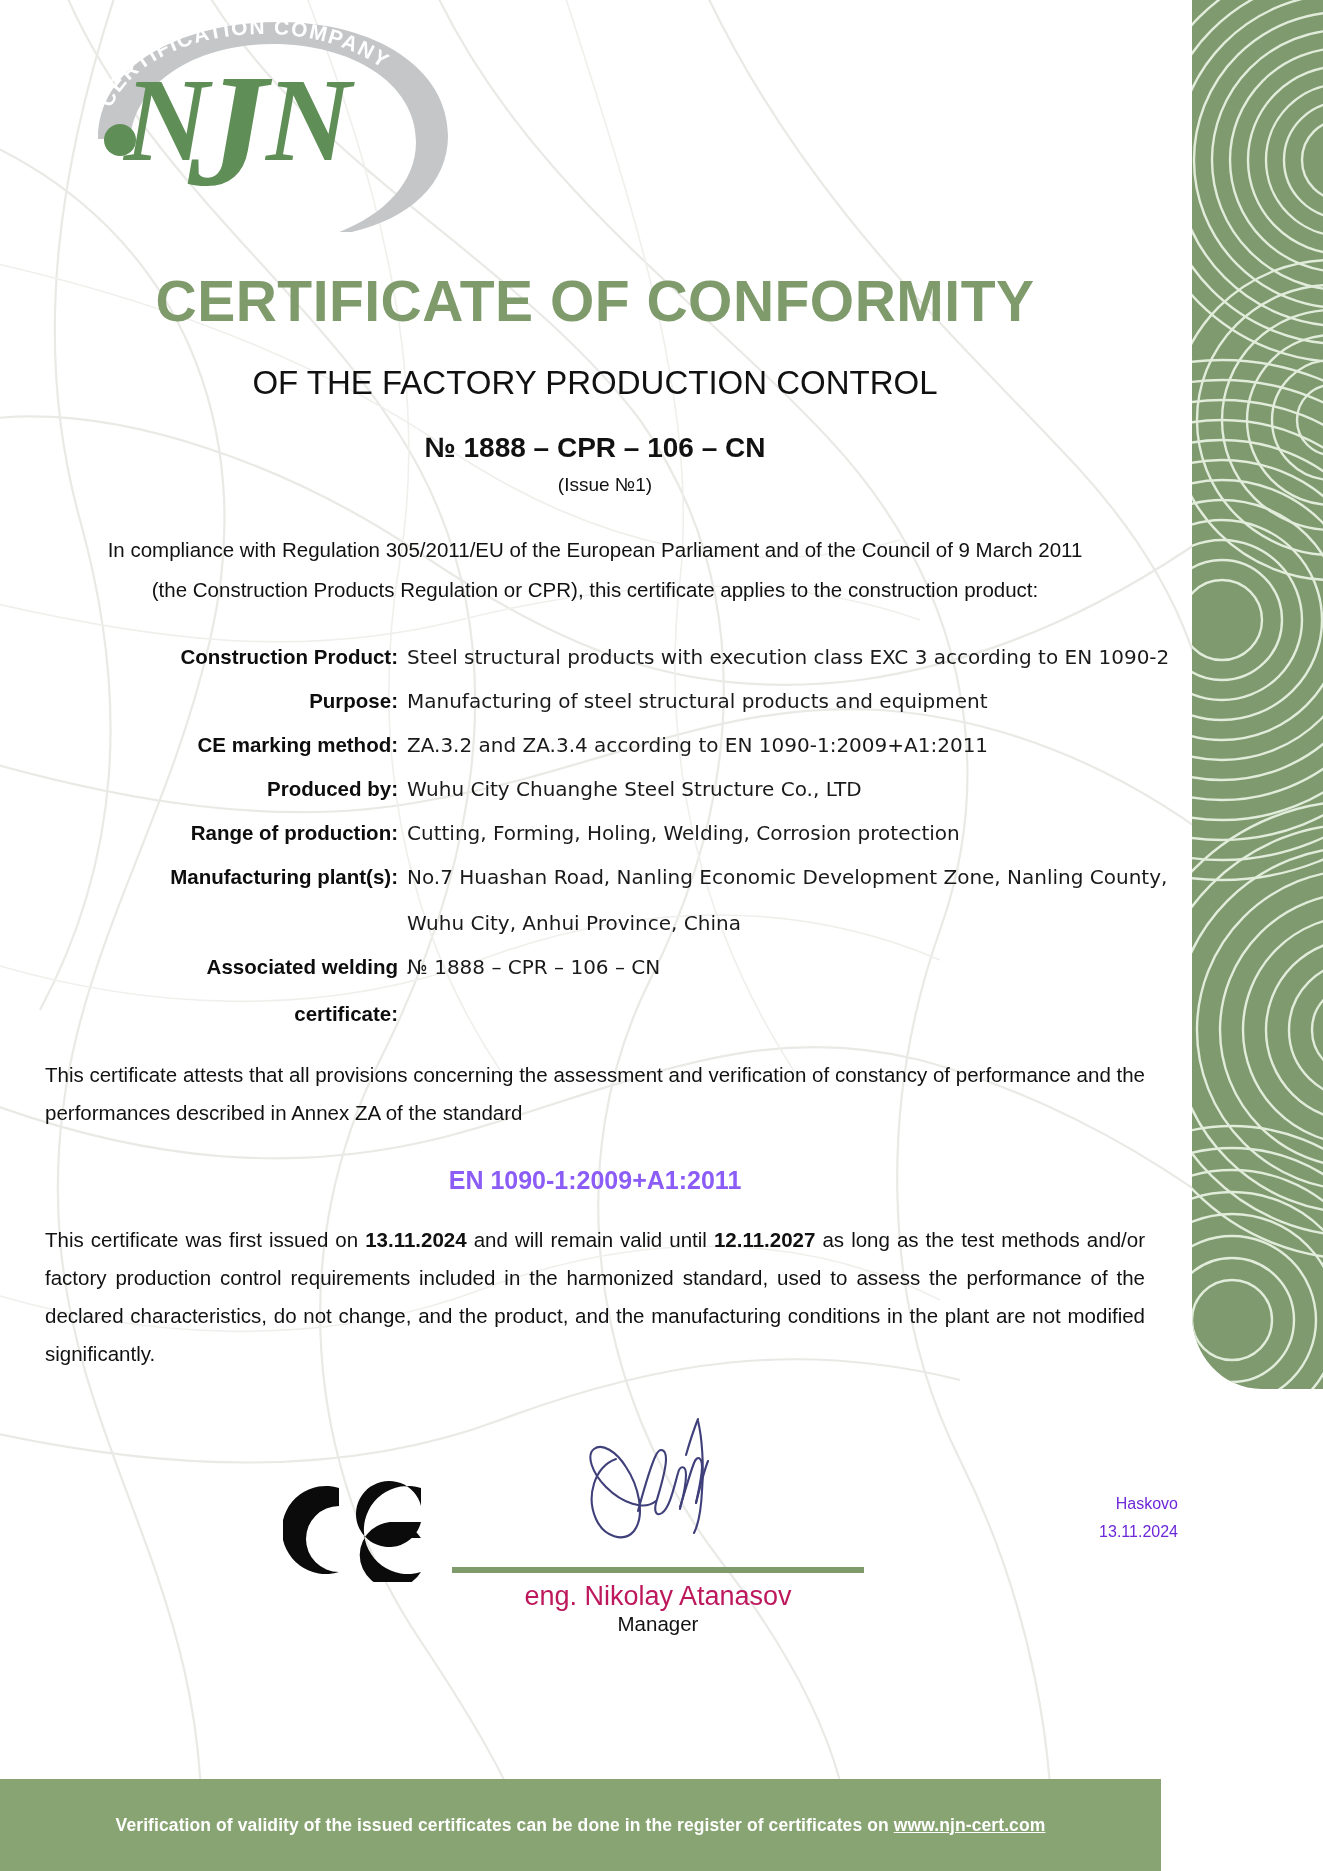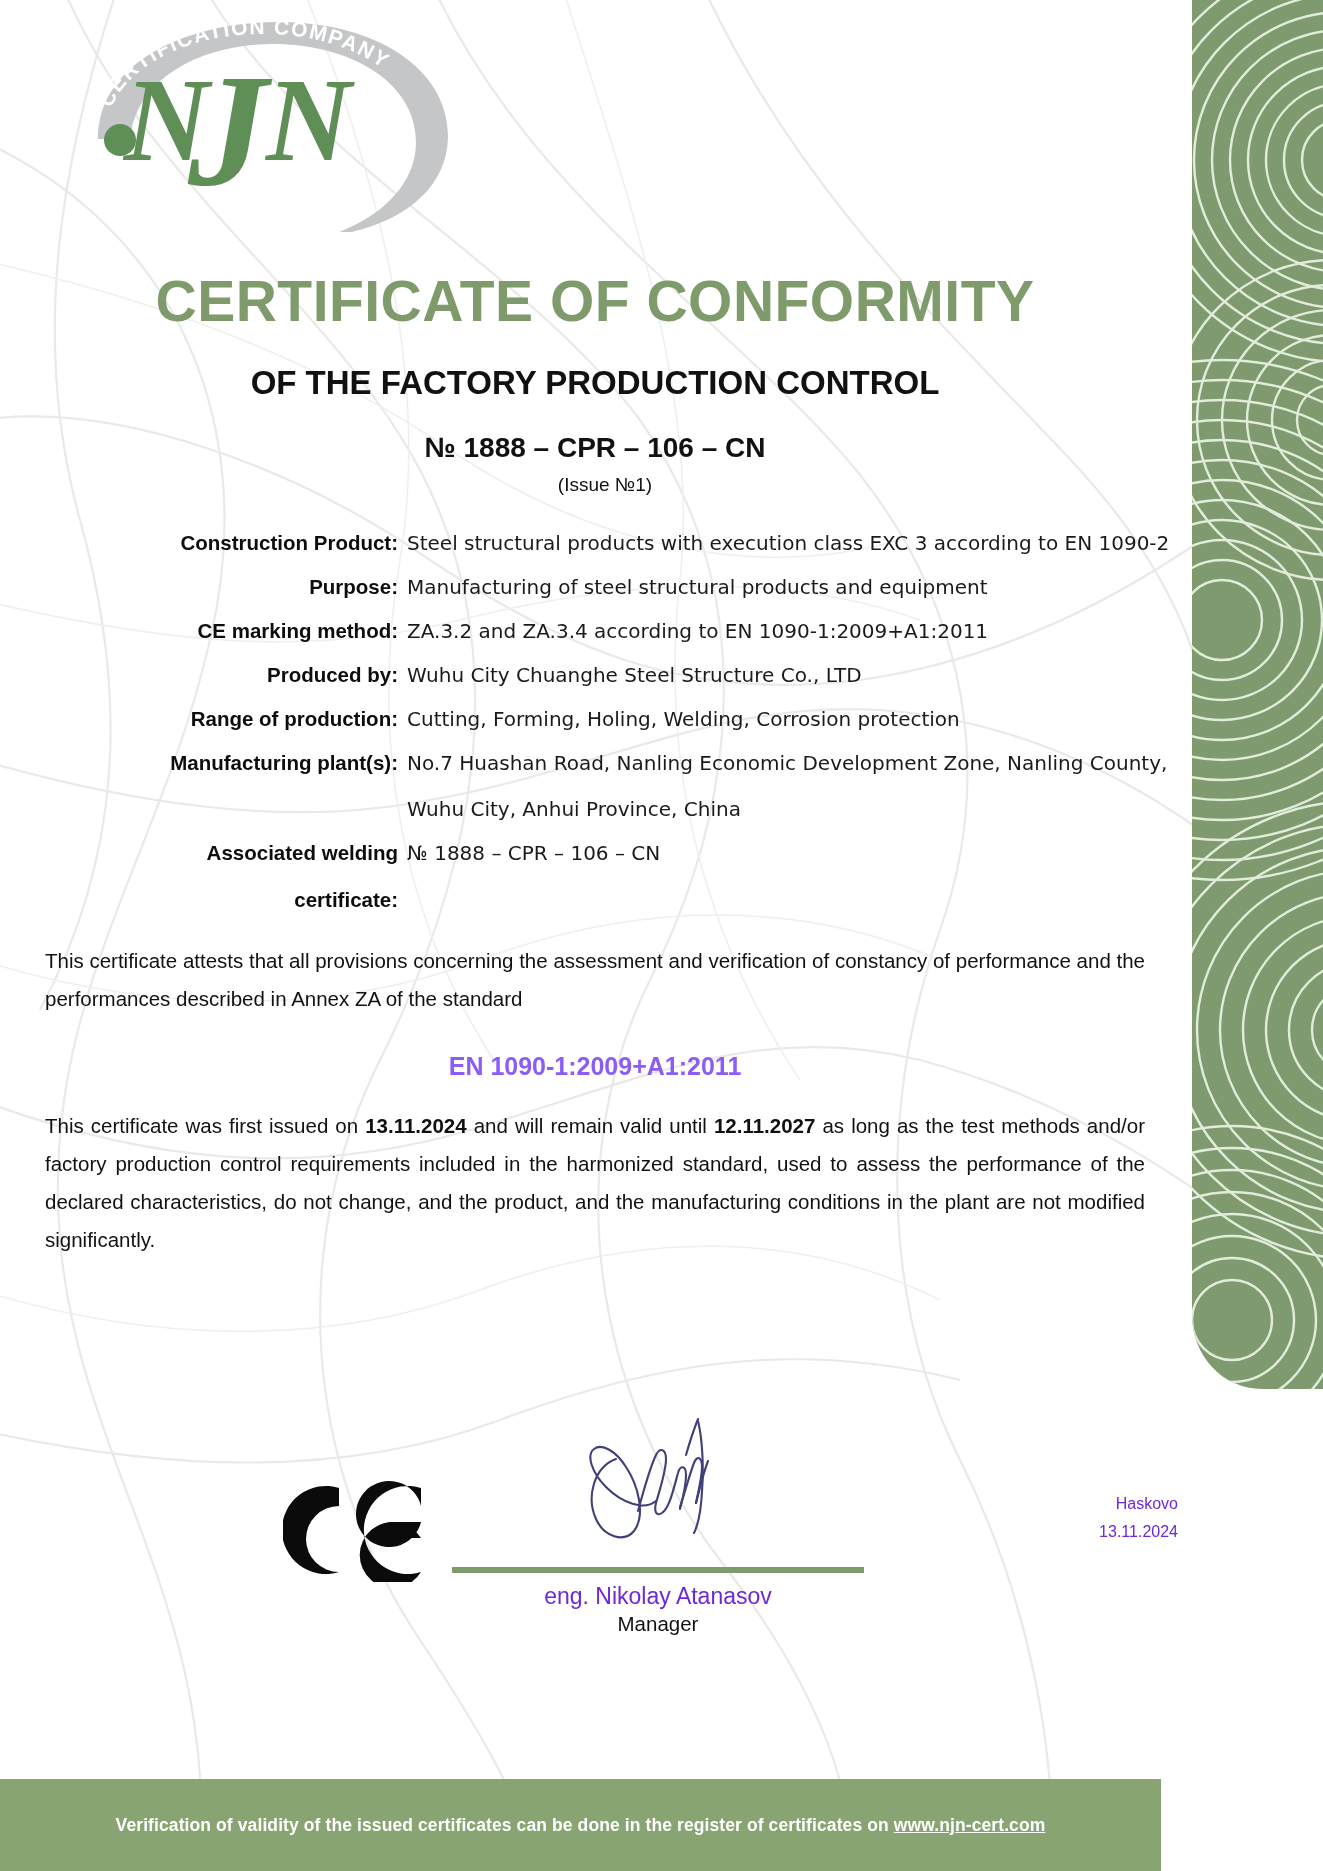--- a/index.html
+++ b/index.html
@@ -67,21 +67,21 @@
     font-size: 57px;
     font-weight: bold;
     letter-spacing: 0.5px;
     margin-top: 268px;
     font-family: "Liberation Sans", sans-serif;
   }
   .sub-title {
     text-align: center;
     color: #111111;
     font-size: 33px;
-    font-weight: bold;
+    font-weight: normal;
     margin-top: 30px;
   }
   .cert-number {
     text-align: center;
     color: #111111;
     font-size: 28px;
     font-weight: bold;
     margin-top: 30px;
   }
   .issue-line {
@@ -181,22 +181,22 @@
     text-align: center;
   }
   .sig-img { height: 140px; margin-bottom: 0px; }
   .sig-line {
     width: 412px;
     height: 6px;
     background: #7f9b6c;
     margin: 8px auto 0 auto;
   }
   .sig-name {
-    font-size: 23px;
-    color: #6d28d9;
+    font-size: 27px;
+    color: #be185d;
     margin-top: 10px;
     line-height: 27px;
   }
   .sig-role {
     font-size: 20.5px;
     color: #111;
     line-height: 27px;
   }
   .place-date {
     position: absolute;
@@ -349,20 +349,24 @@
   <div class="content">
 
     <div class="main-title">CERTIFICATE OF CONFORMITY</div>
 
     <div class="sub-title">OF THE FACTORY PRODUCTION CONTROL</div>
 
     <div class="cert-number">№ 1888 – CPR – 106 – CN</div>
 
     <div class="issue-line">(Issue №1)</div>
 
+    <div class="compliance">
+      <div>In compliance with Regulation 305/2011/EU of the European Parliament and of the Council of 9 March 2011</div>
+      <div>(the Construction Products Regulation or CPR), this certificate applies to the construction product:</div>
+    </div>
 
     <div class="fields">
 
       <div class="field-row">
         <div class="field-label">Construction Product:</div>
         <div class="field-value">Steel structural products with execution class EXC 3 according to EN 1090-2</div>
       </div>
 
       <div class="field-row">
         <div class="field-label">Purpose:</div>

